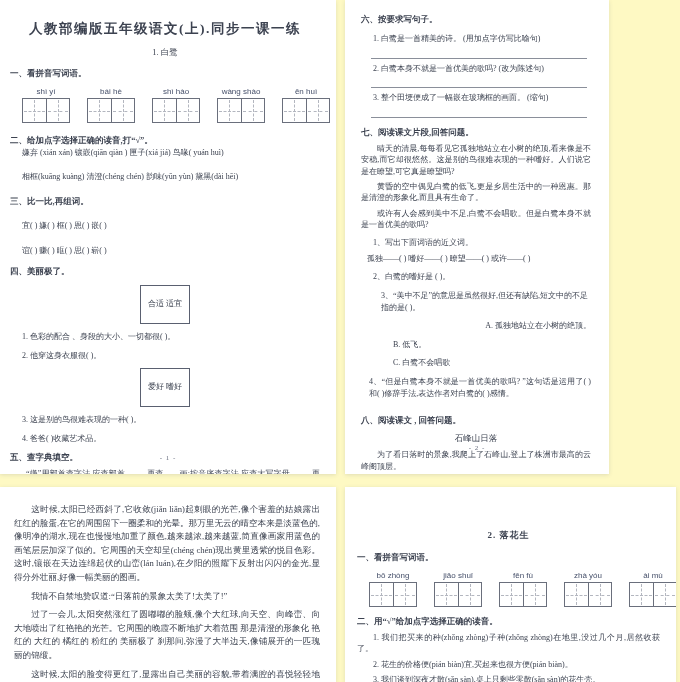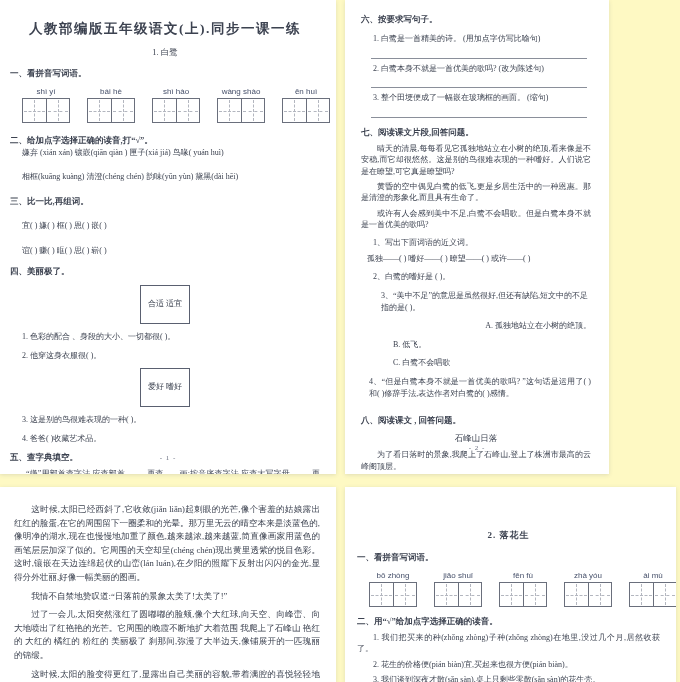--- a/index.html
+++ b/index.html
@@ -145,21 +145,21 @@
       <div class="t para">为了看日落时的景象,我爬上了石峰山,登上了株洲市最高的云峰阁顶层。</div>
 
       <div class="pageno" style="bottom:22px;">- 2 -</div>
     </div>
   </div>
 
   <div class="page" id="p3">
     <div class="inner" style="padding:16px 16px 0 14px;">
       <div class="p3t" style="margin-top:0;">这时候,太阳已经西斜了,它收敛(jiǎn liǎn)起刺眼的光芒,像个害羞的姑娘露出红红的脸蛋,在它的周围留下一圈柔和的光晕。那万里无云的晴空本来是淡蓝色的,像明净的湖水,现在也慢慢地加重了颜色,越来越浓,越来越蓝,简直像画家用蓝色的画笔层层加深了似的。它周围的天空却呈(chéng  chén)现出黄里透紫的悦目色彩。这时,镶嵌在天边连绵起伏的山峦(lán  luán),在夕阳的照耀下反射出闪闪的金光,显得分外壮丽,好像一幅美丽的图画。</div>
       <div class="p3t">我情不自禁地赞叹道:“日落前的景象太美了!太美了!”</div>
-      <div class="p3t">过了一会儿,太阳突然涨红了圆嘟嘟的脸颊,像个大红球,向天空、向峰峦、向大地喷出了红艳艳的光芒。它周围的晚霞不断地扩大着范围  我爬上了石峰山  艳红的  大红的  橘红的  粉红的  美丽极了  刹那间,弥漫了大半边天,像铺展开的一匹瑰丽的锦缎。</div>
+      <div class="p3t">过了一会儿,太阳突然涨红了圆嘟嘟的脸颊,像个大红球,向天空、向峰峦、向大地喷出了红艳艳的光芒。它周围的晚霞不断地扩大着范围  那是清澄的形象化  艳红的  大红的  橘红的  粉红的  美丽极了  刹那间,弥漫了大半边天,像铺展开的一匹瑰丽的锦缎。</div>
       <div class="p3t">这时候,太阳的脸变得更红了,显露出自己美丽的容貌,带着满腔的喜悦轻轻地走向西山的背后,只把那红光留在遥远的峰顶和天际。最后,它愉快地一跃,消失在山后了,随着夜色渐渐地降临,远处的山峰模糊了,我们只好恋恋不舍地离开了。</div>
     </div>
   </div>
 
   <div class="page" id="p4">
     <div class="inner" style="padding:12px 16px 0 12px;">
       <div class="doc-title2">2.  落花生</div>
       <div class="h" style="margin-top:10px;">一、看拼音写词语。</div>
       <div class="pyrow">
         <div class="pw">

